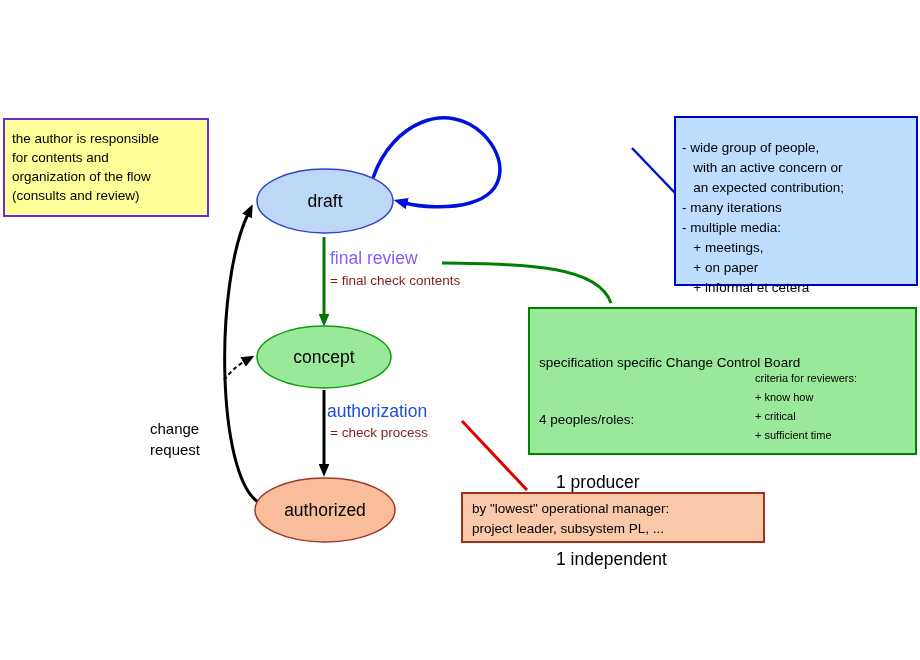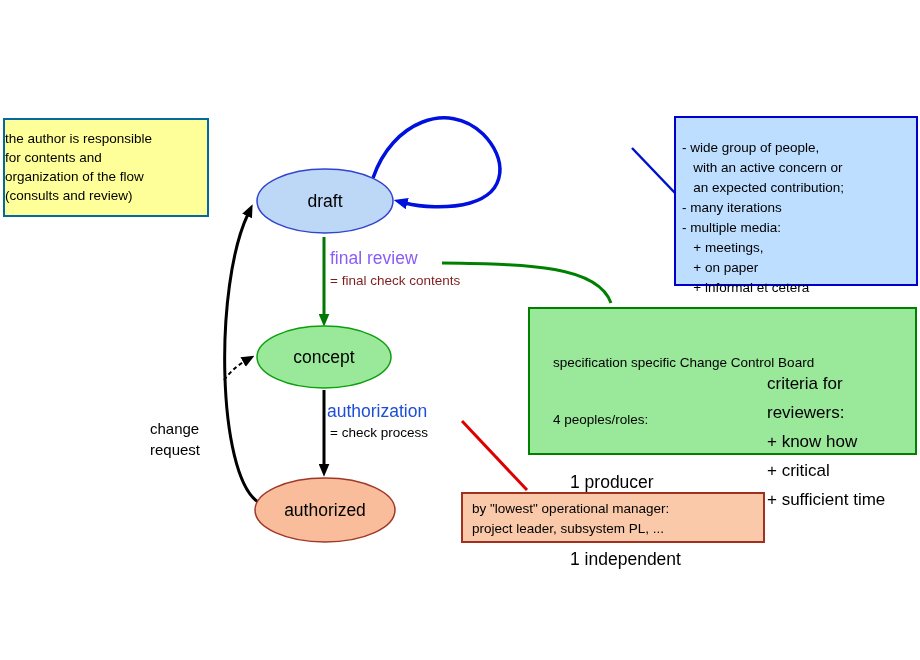--- a/index.html
+++ b/index.html
@@ -2,32 +2,32 @@
 <html><head>
 <meta charset="utf-8">
 <style>
   html,body { margin:0; padding:0; background:#ffffff; }
   #canvas {
     position:relative; width:920px; height:660px; background:#ffffff;
     font-family:"Liberation Sans", sans-serif; color:#000; overflow:hidden;
   }
   #diagram-svg { position:absolute; left:0; top:0; }
   .note { position:absolute; box-sizing:border-box; white-space:pre-wrap; font-size:13.5px; }
-  #note-author   { left:3px;   top:118px; width:206px; height:99px;  background:#FFFF99; border:2px solid #0369a1; padding:9px 0;  line-height:19px; }
+  #note-author   { left:3px;   top:118px; width:206px; height:99px;  background:#FFFF99; border:2px solid #6d28d9; padding:9px 7px;  line-height:19px; }
   #note-widegroup{ left:674px; top:116px; width:244px; height:170px; background:#BDDEFF; border:2px solid #0000CC; padding:20px 6px;  line-height:20px; }
-  #note-ccb      { left:528px; top:307px; width:389px; height:148px; background:#9AE89A; border:2px solid #008000; padding:6px 23px;  line-height:19px; }
+  #note-ccb      { left:528px; top:307px; width:389px; height:148px; background:#9AE89A; border:2px solid #008000; padding:6px 9px;  line-height:19px; }
   .ccb-roles     { font-size:17.5px; line-height:25.5px; margin-left:17px; margin-top:3px; white-space:pre-wrap; }
-  .ccb-criteria  { position:absolute; left:237px; top:60px; font-size:17px; line-height:29px; white-space:pre-wrap; }
+  .ccb-criteria  { position:absolute; left:225px; top:60px; font-size:11px; line-height:19px; white-space:pre-wrap; }
   #note-manager  { left:461px; top:492px; width:304px; height:51px;  background:#F9C9A9; border:2px solid #A03020; padding:5px 9px;  line-height:20px; }
   .edge-label { position:absolute; white-space:pre-wrap; }
   #lbl-consult        { left:502px; top:135px; font-size:17.5px; line-height:26px; color:#0011DD; }
   #lbl-finalreview    { left:330px; top:248px; font-size:17.5px; color:#8b5cf6; }
   #lbl-finalreview-sub{ left:330px; top:273px; font-size:13.5px; color:#7f1d1d; }
   #lbl-auth           { left:327px; top:401px; font-size:17.5px; color:#1d4ed8; }
-  #lbl-auth-sub       { left:330px; top:425px; font-size:13.5px; color:#000000; }
+  #lbl-auth-sub       { left:330px; top:425px; font-size:13.5px; color:#7f1d1d; }
   #lbl-changereq      { left:150px; top:418px; font-size:15px;   line-height:21px; color:#000000; }
   .node-label { font-size:17.5px; fill:#000; text-anchor:middle; font-family:"Liberation Sans", sans-serif; }
 </style>
 </head>
 <body>
 
 <div id="canvas">
 
   <svg id="diagram-svg" width="920" height="660" viewBox="0 0 920 660">
     <defs>

